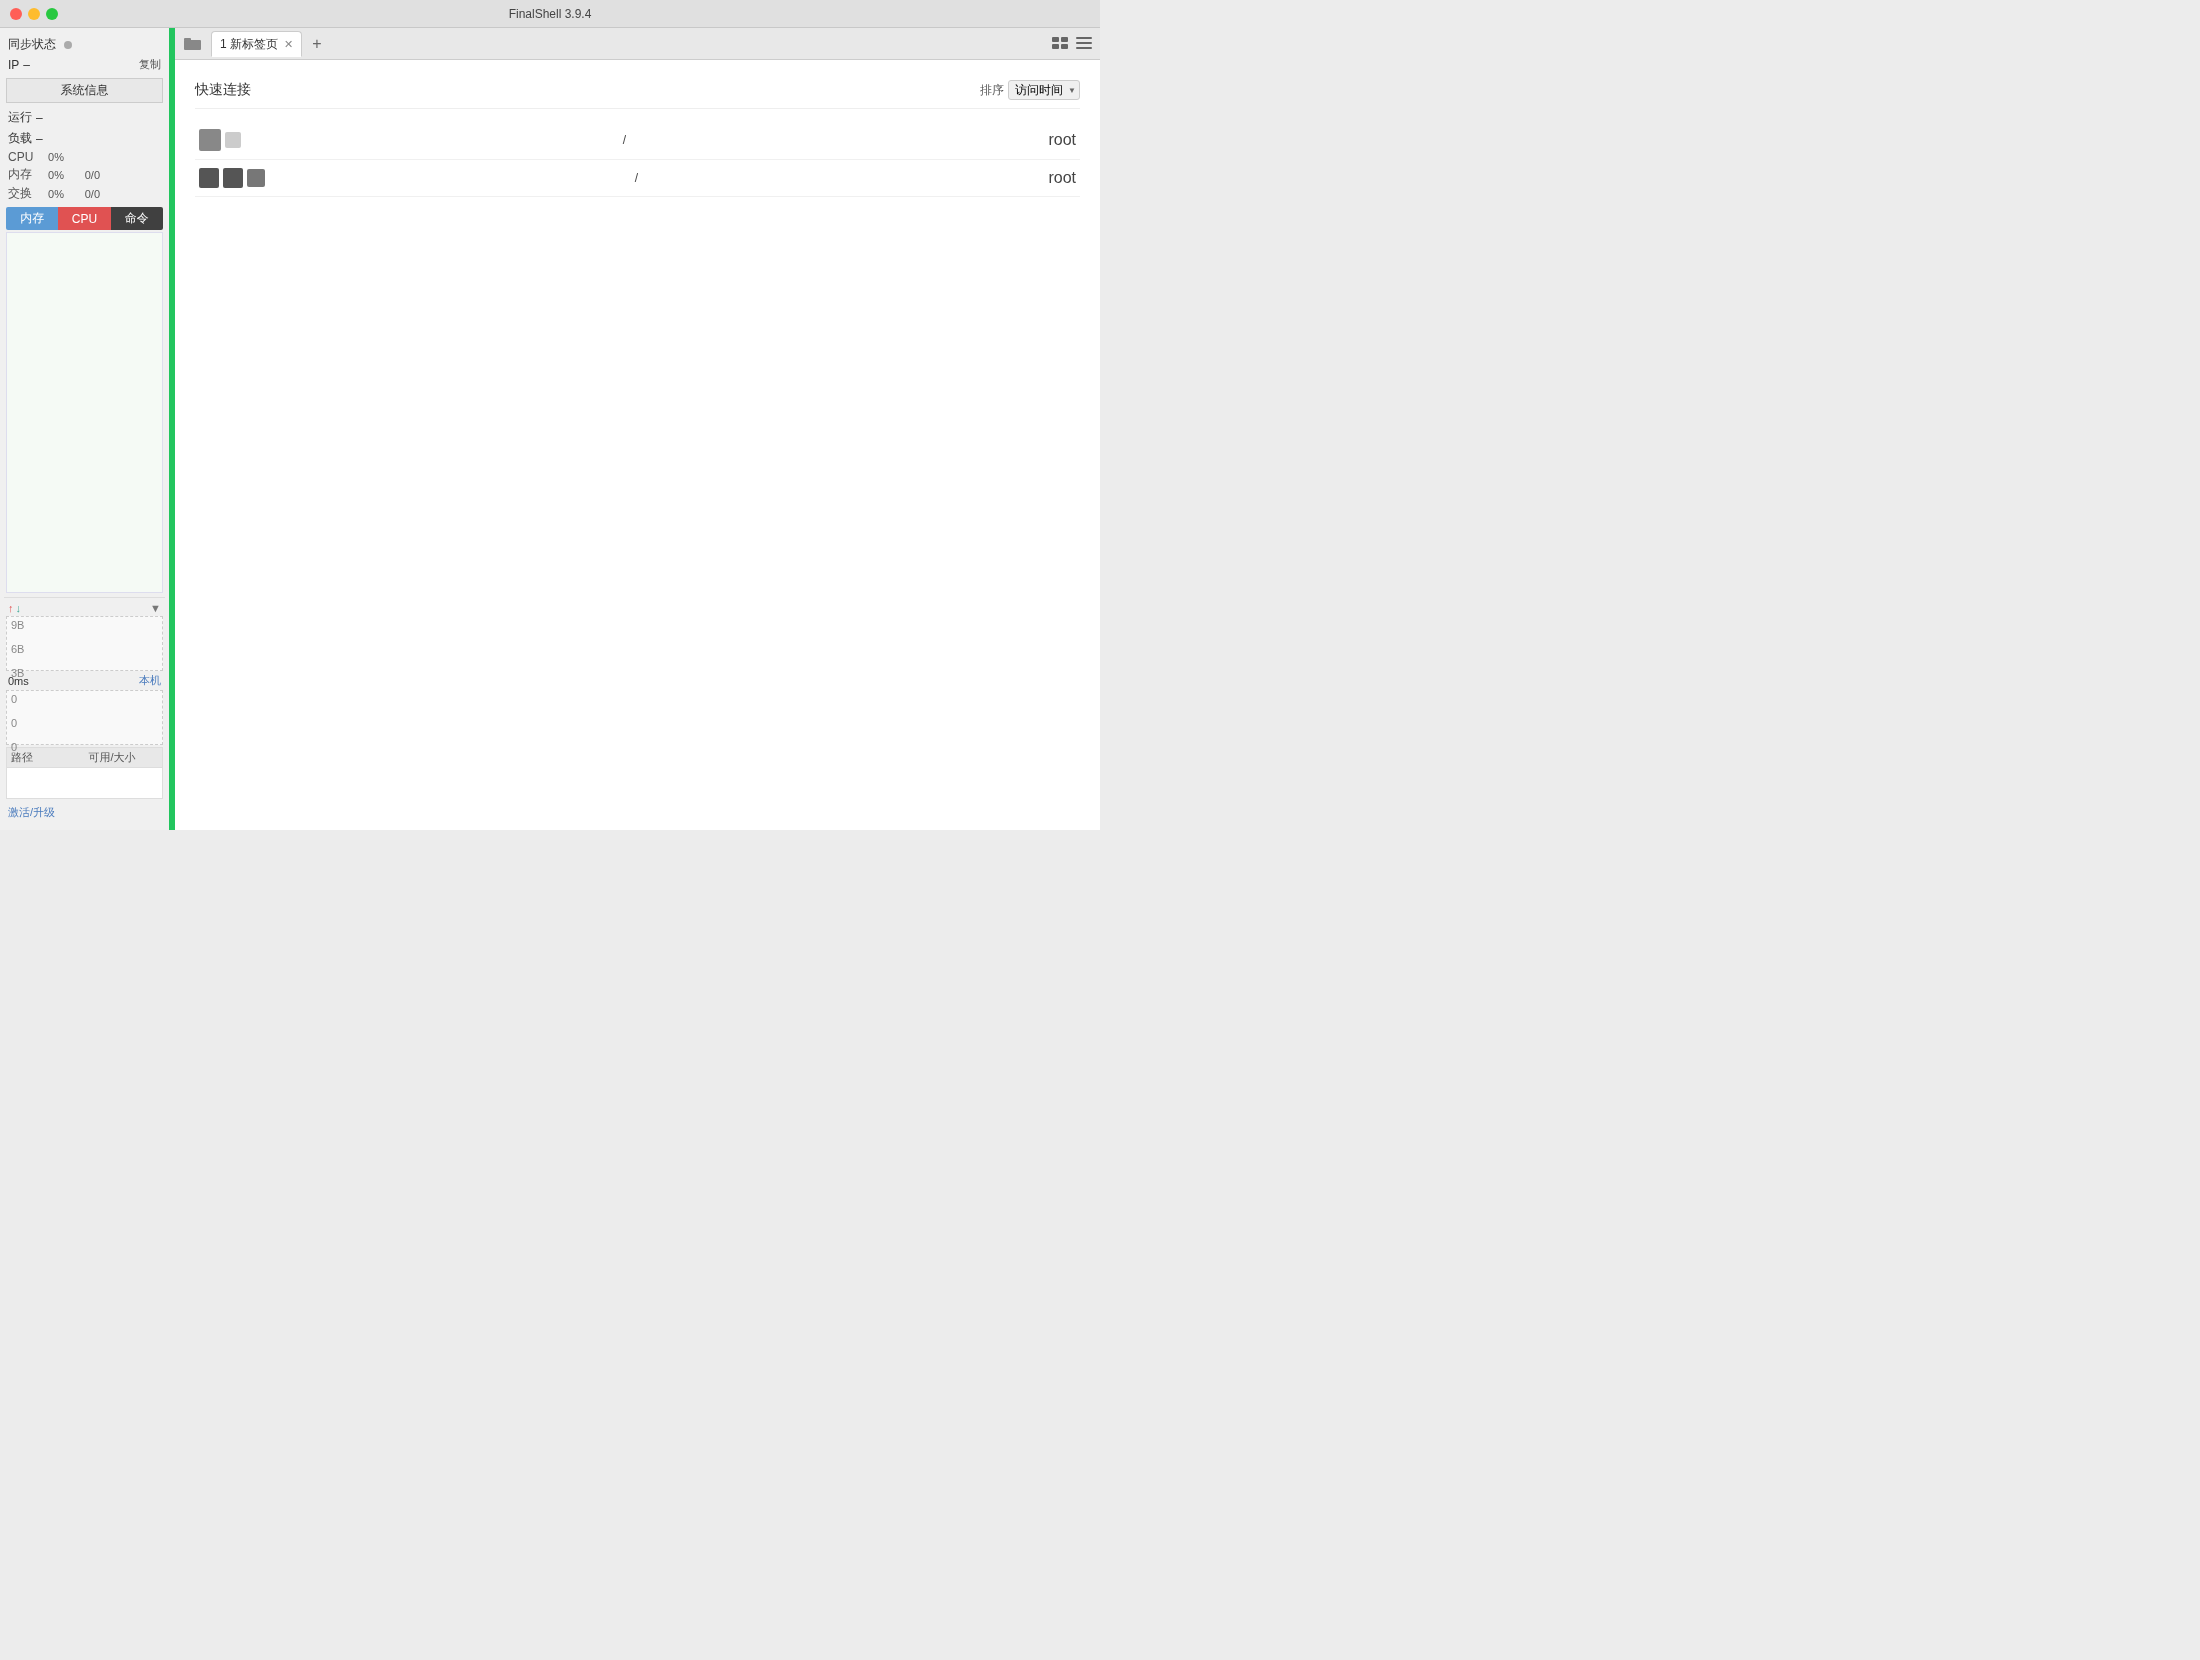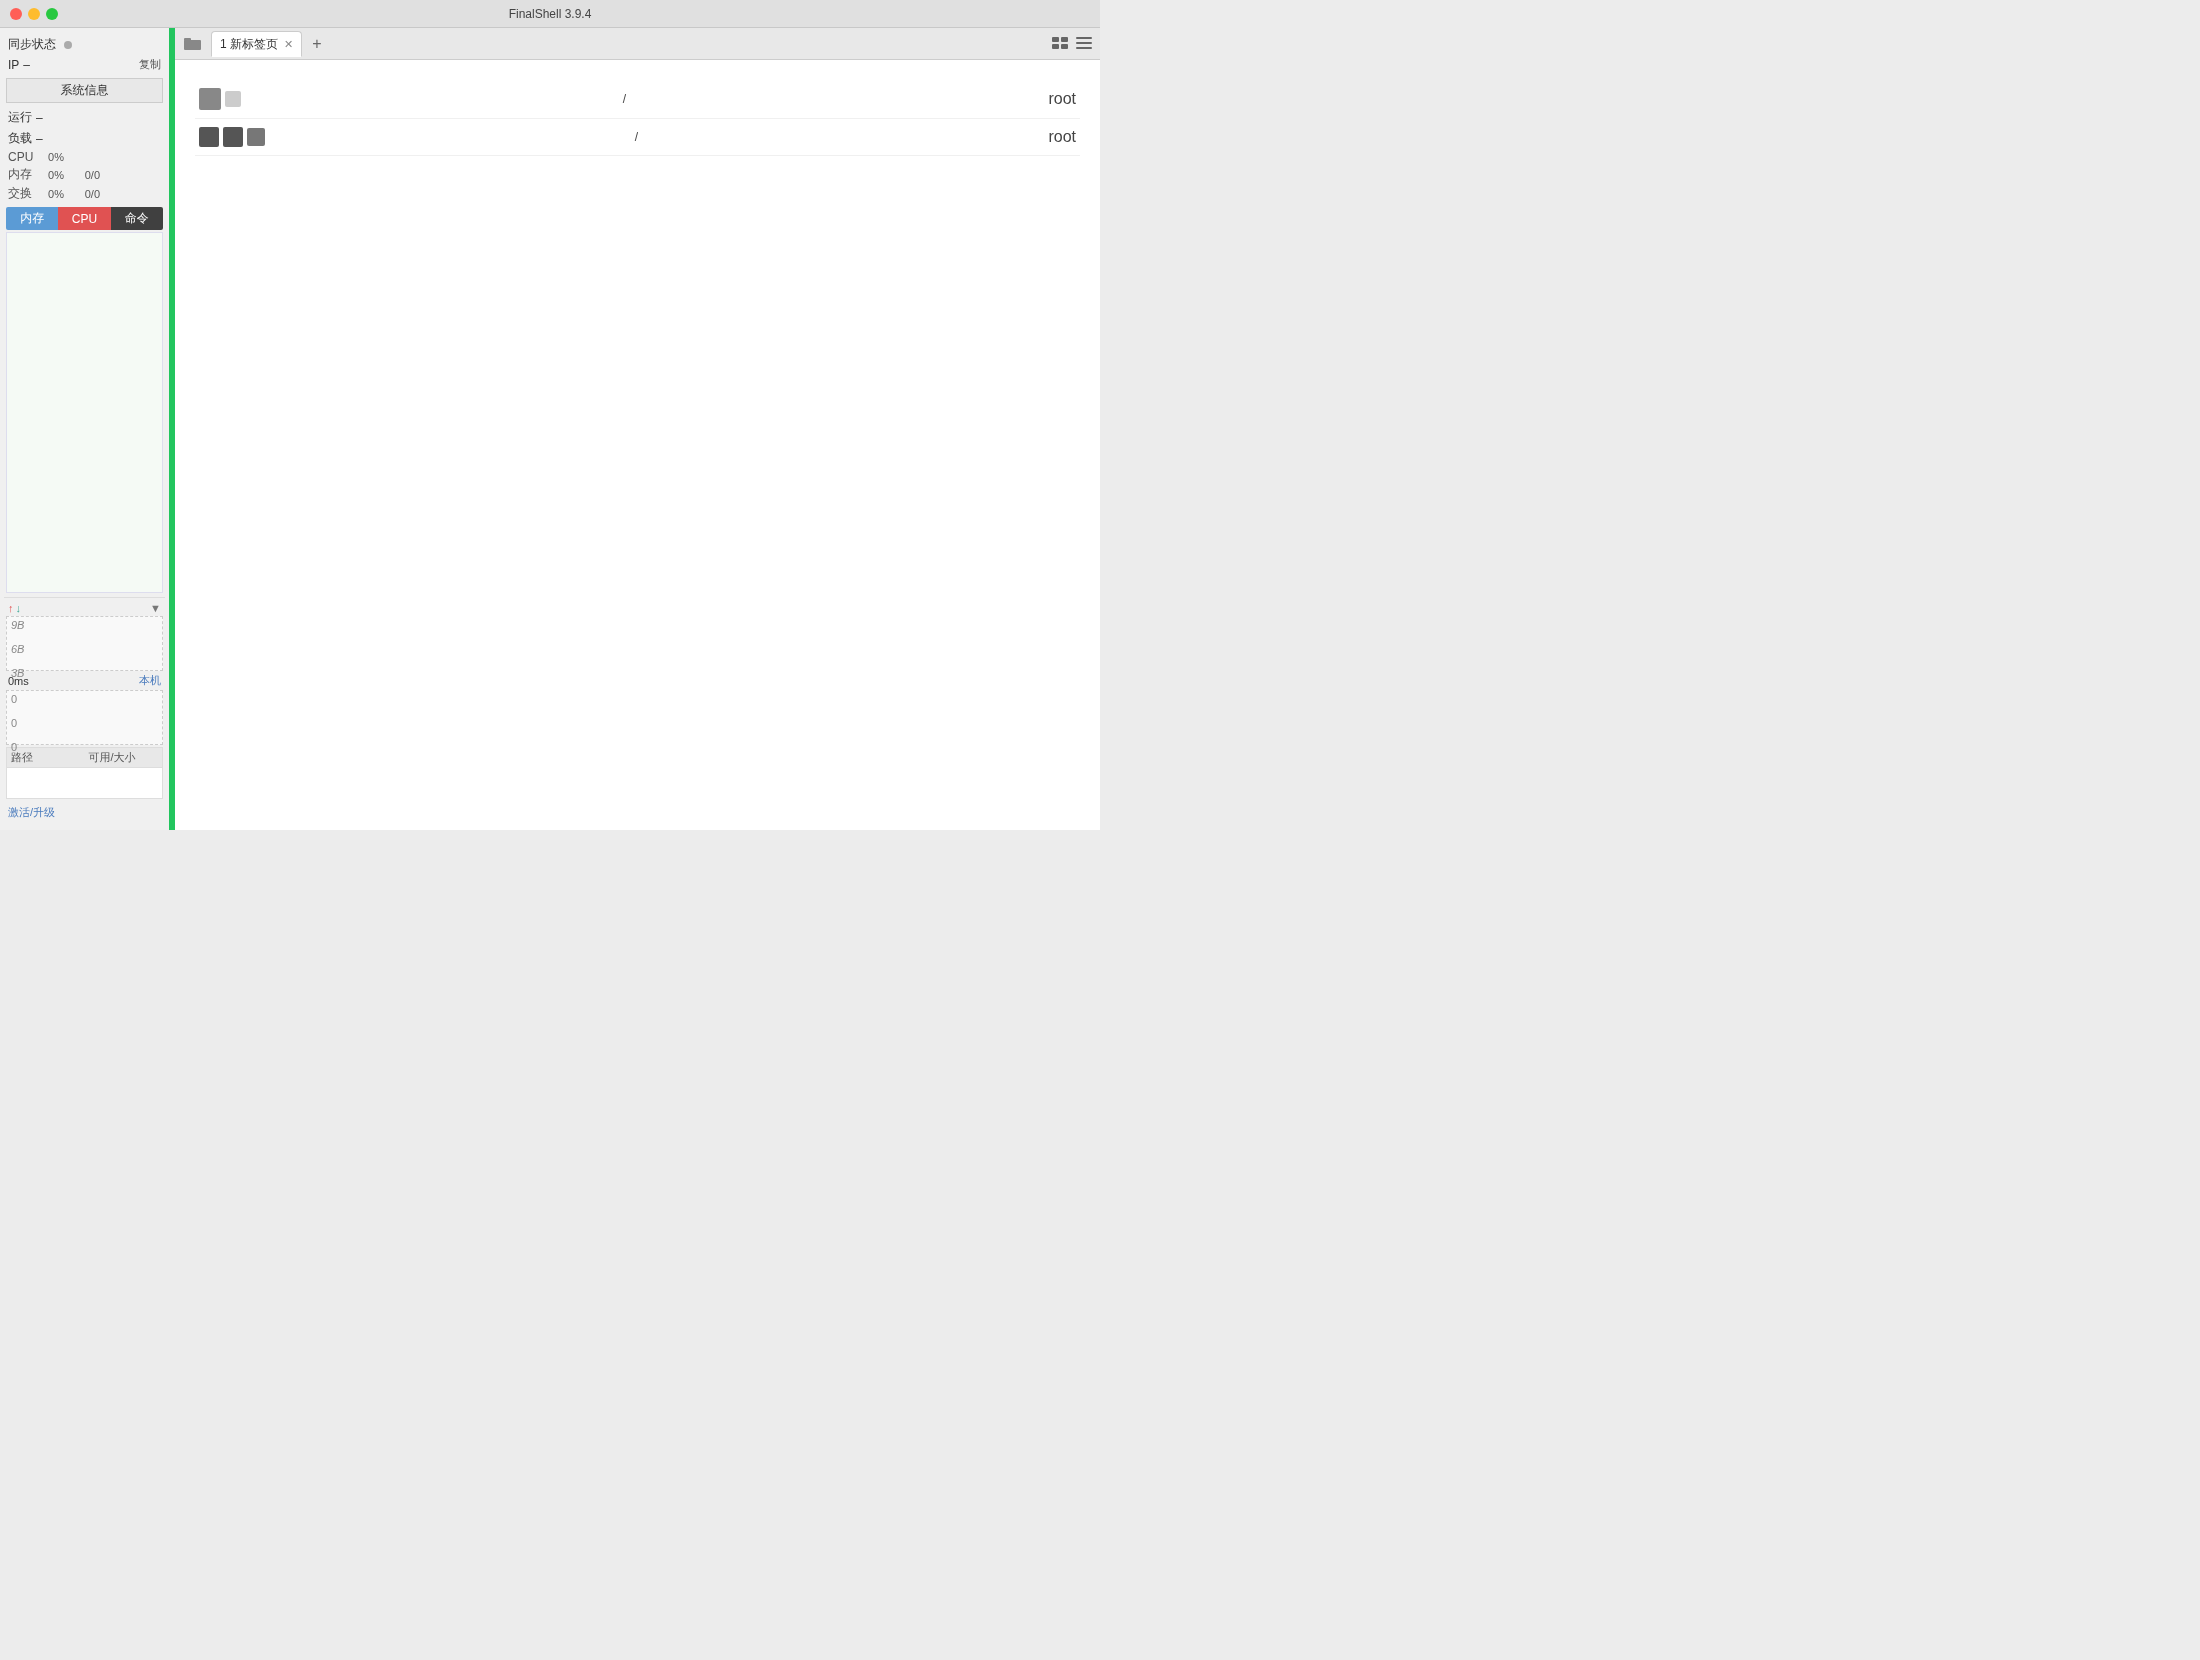--- a/index.html
+++ b/index.html
@@ -153,21 +153,20 @@
     .arrow-up { color: #e05252; margin-right: 2px; }
     .arrow-down { color: #4a9; margin-right: 2px; }
     .dropdown-arrow { margin-left: auto; color: #777; cursor: pointer; }
 
     .network-chart {
       background: #f9f9f9;
       border: 1px dashed #ccc;
       margin: 0 2px;
       height: 55px;
       position: relative;
-      font-style: italic;
     }
     .net-labels {
       position: absolute;
       left: 4px;
       top: 2px;
       display: flex;
       flex-direction: column;
       gap: 12px;
       font-size: 11px;
       color: #888;
@@ -538,20 +537,31 @@
           <svg width="16" height="12" viewBox="0 0 16 12" fill="#666">
             <rect x="0" y="0" width="16" height="2" rx="1"></rect>
             <rect x="0" y="5" width="16" height="2" rx="1"></rect>
             <rect x="0" y="10" width="16" height="2" rx="1"></rect>
           </svg>
         </span>
       </div>
     </div>
 
     <div class="quick-connect">
+      <div class="qc-header">
+        <span class="qc-title">快速连接</span>
+        <div class="qc-sort">
+          <span class="sort-label">排序</span>
+          <div class="sort-wrap">
+            <select class="sort-select">
+              <option>访问时间</option>
+            </select>
+          </div>
+        </div>
+      </div>
 
       <div class="connection-list">
 
         <div class="connection-item">
           <div class="conn-icons">
             <div class="conn-icon-box conn-icon-gray"></div>
             <div class="conn-icon-box conn-icon-light"></div>
           </div>
           <div class="conn-path">/</div>
           <div class="conn-user">root</div>

